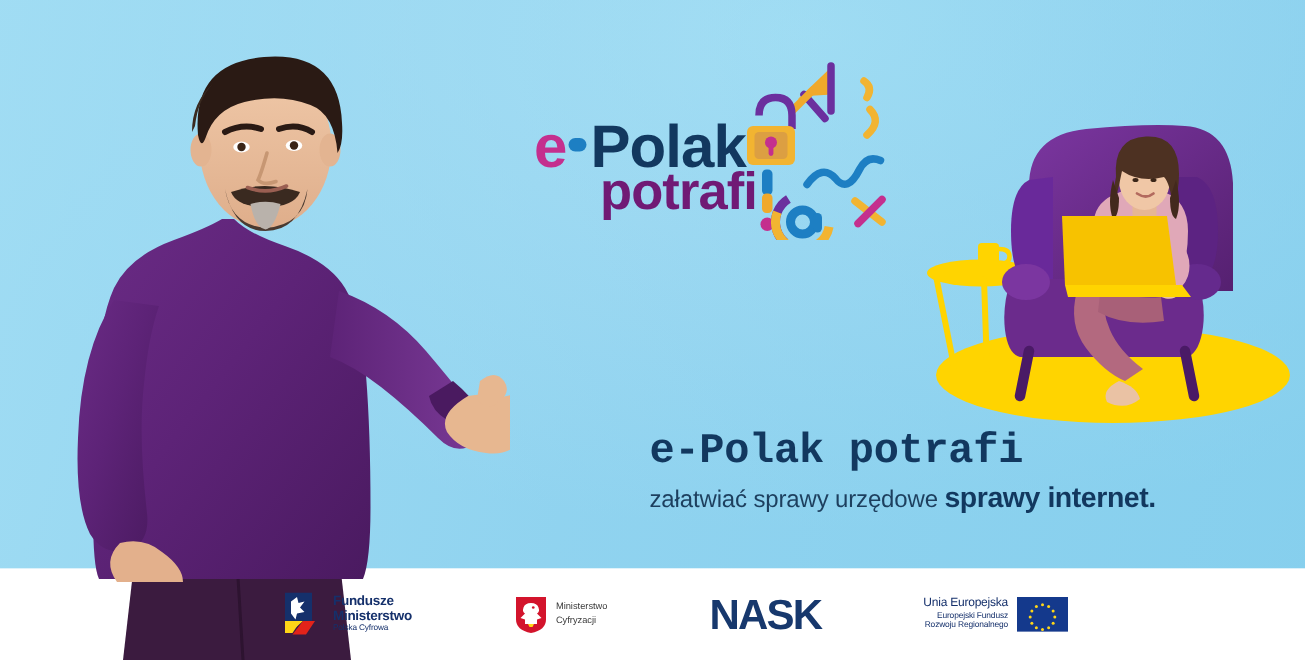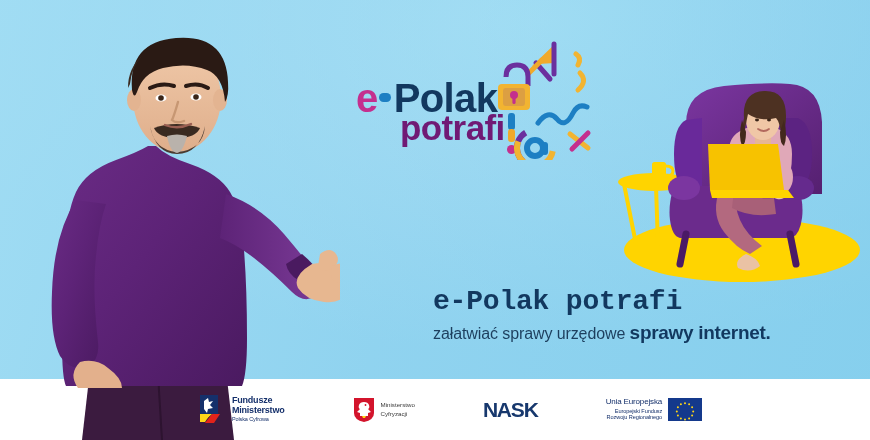--- a/index.html
+++ b/index.html
@@ -73,21 +73,21 @@
   }
   .flogo{display:flex;align-items:center;gap:6px;padding-left:32px;}
   .flogo-txt{line-height:1.08;}
   .fe-mark{width:26px;height:30px;}
   .fe-t1{font-size:9px;font-weight:bold;color:#15306b;letter-spacing:-.2px;}
   .fe-t2{font-size:9px;font-weight:bold;color:#15306b;letter-spacing:-.2px;}
   .fe-t3{font-size:5.5px;color:#15306b;letter-spacing:-.1px;margin-top:1px;}
   .eagle{width:22px;height:26px;}
   .mc-t{font-size:6.2px;color:#3a3a3a;line-height:1.35;}
   .nask{
-    font-size:21px;font-weight:bold;color:#17386d;letter-spacing:-1.2px;
+    font-size:28px;font-weight:bold;color:#17386d;letter-spacing:-1.2px;
     font-family:"Liberation Sans", sans-serif;
   }
   .ue-txt{text-align:right;line-height:1.1;}
   .ue-t1{font-size:8px;font-weight:normal;color:#15306b;letter-spacing:-.15px;}
   .ue-t2{font-size:5.6px;color:#15306b;letter-spacing:-.1px;margin-top:1px;}
   .ue-t3{font-size:5.6px;color:#15306b;letter-spacing:-.1px;}
   .euflag{width:34px;height:23px;background:#14398c;position:relative;}
 
   
   .man{position:absolute;left:20px;top:18px;width:320px;height:422px;}

